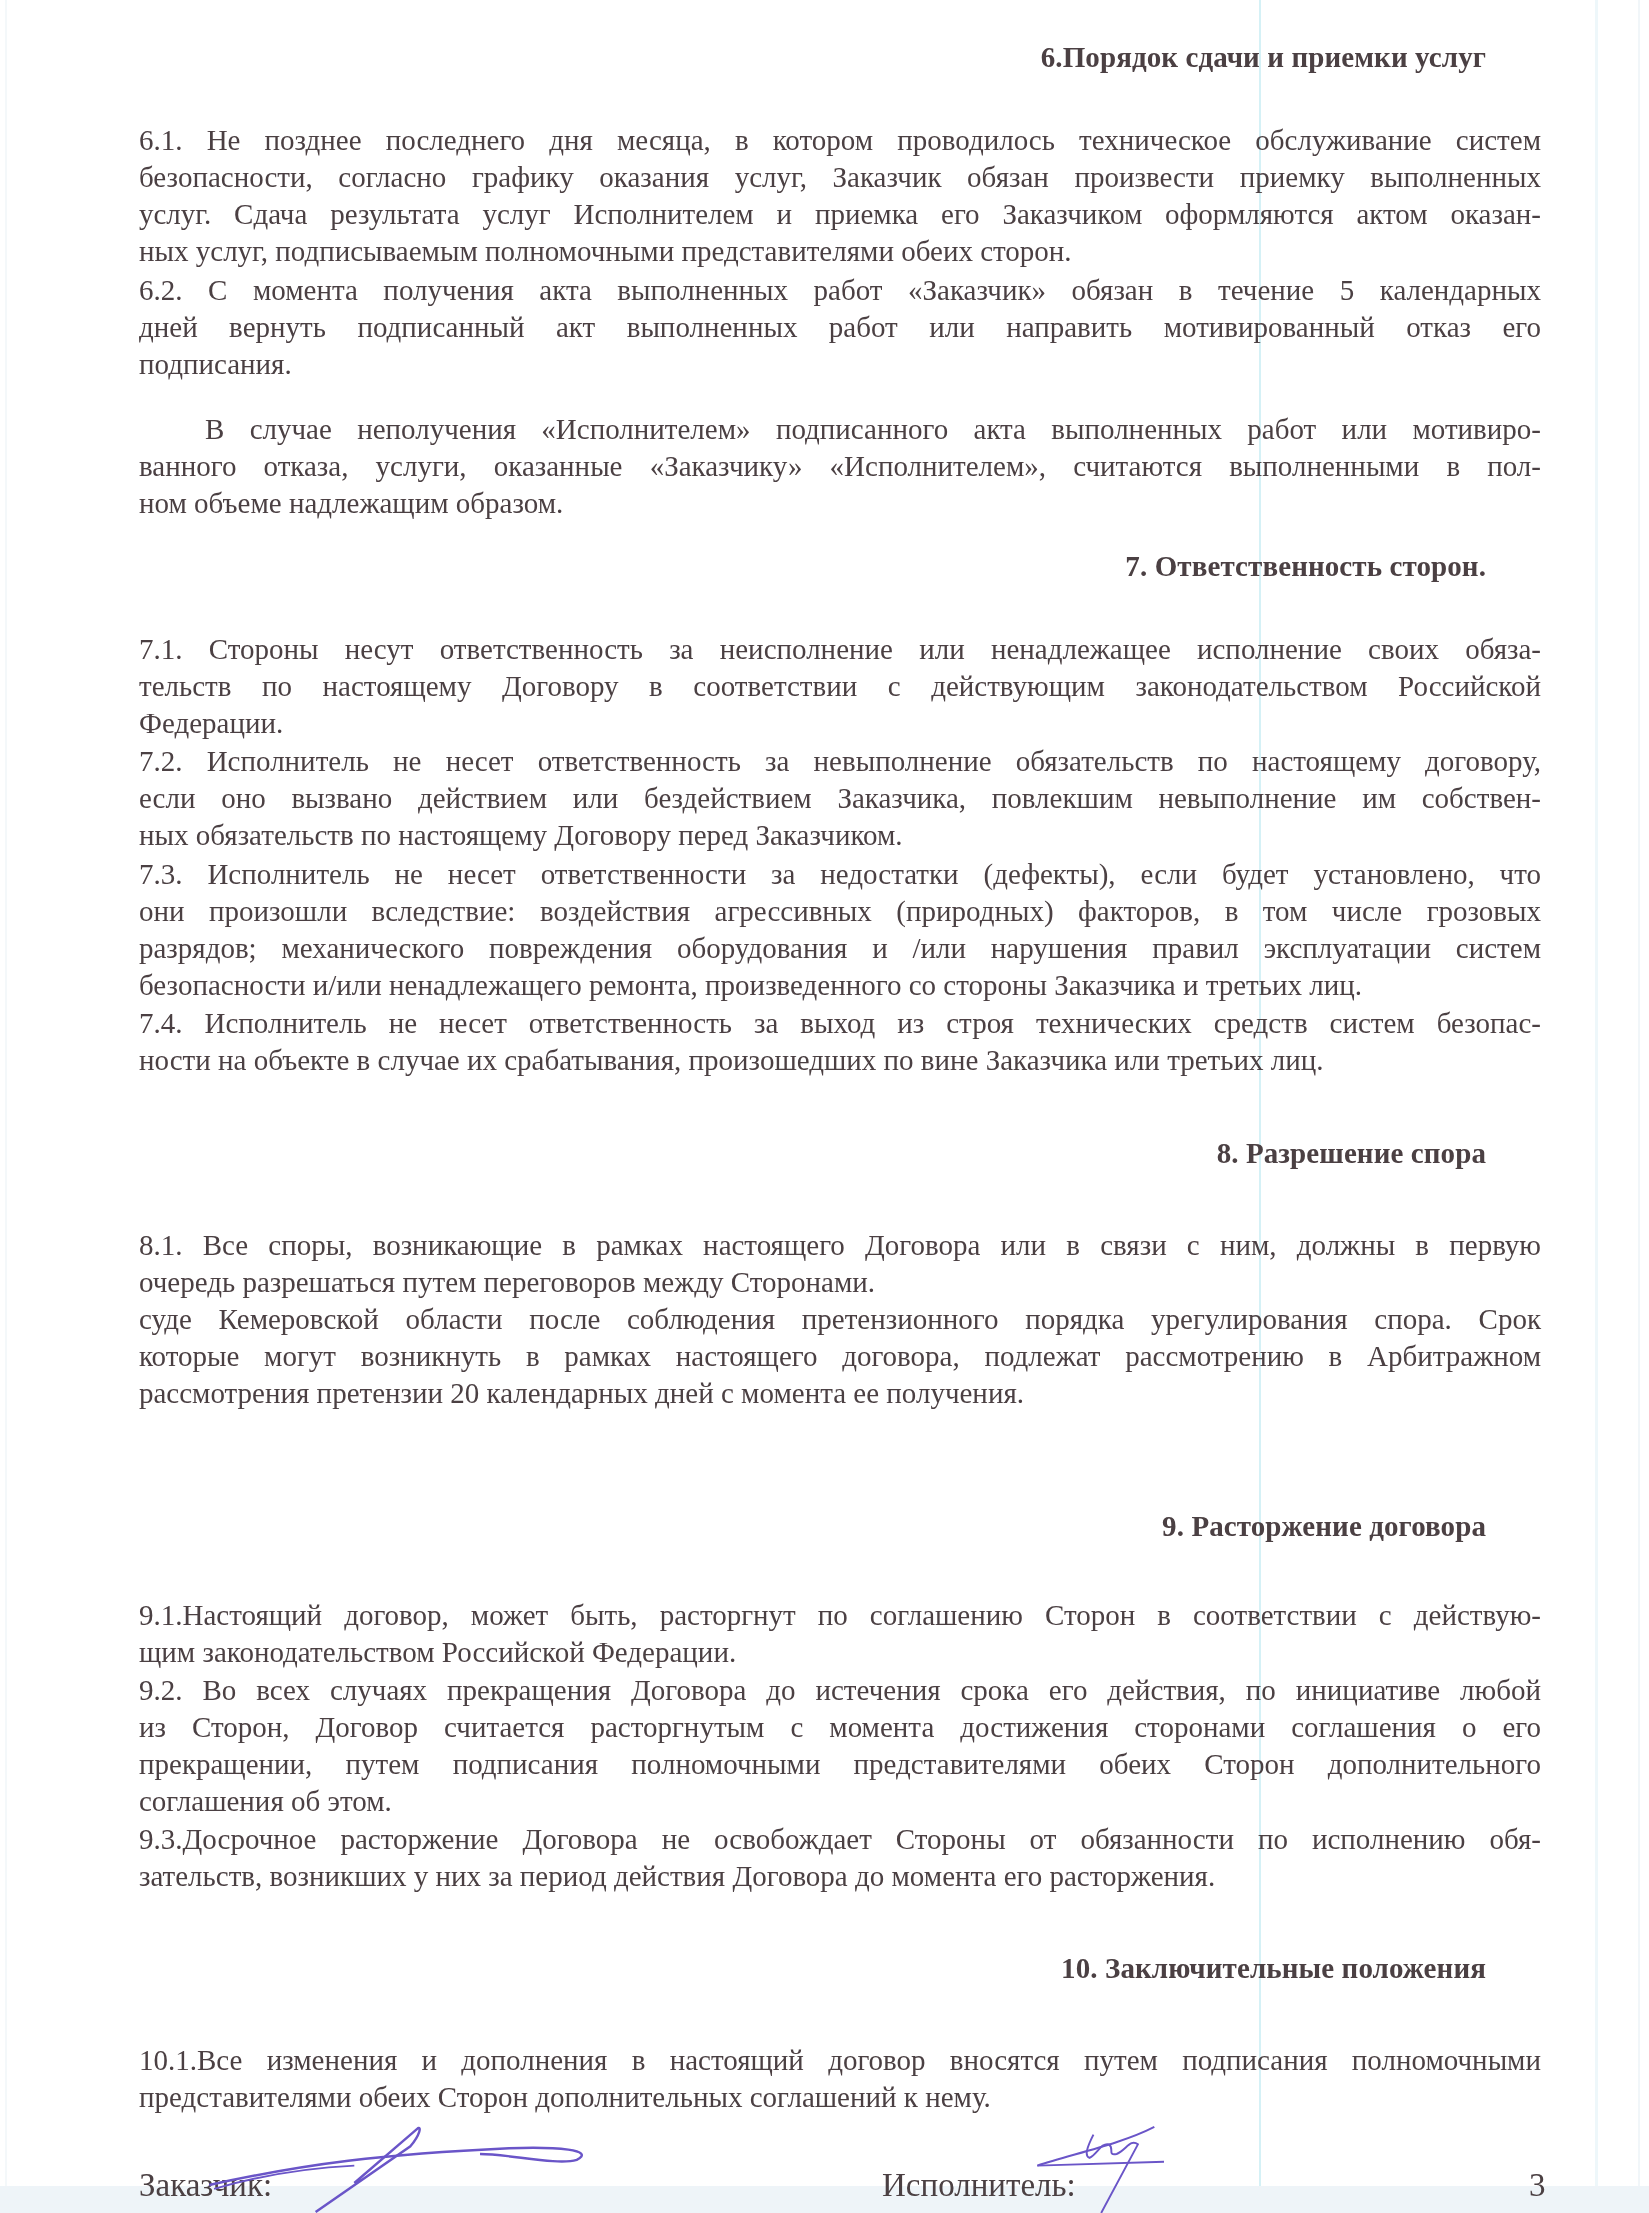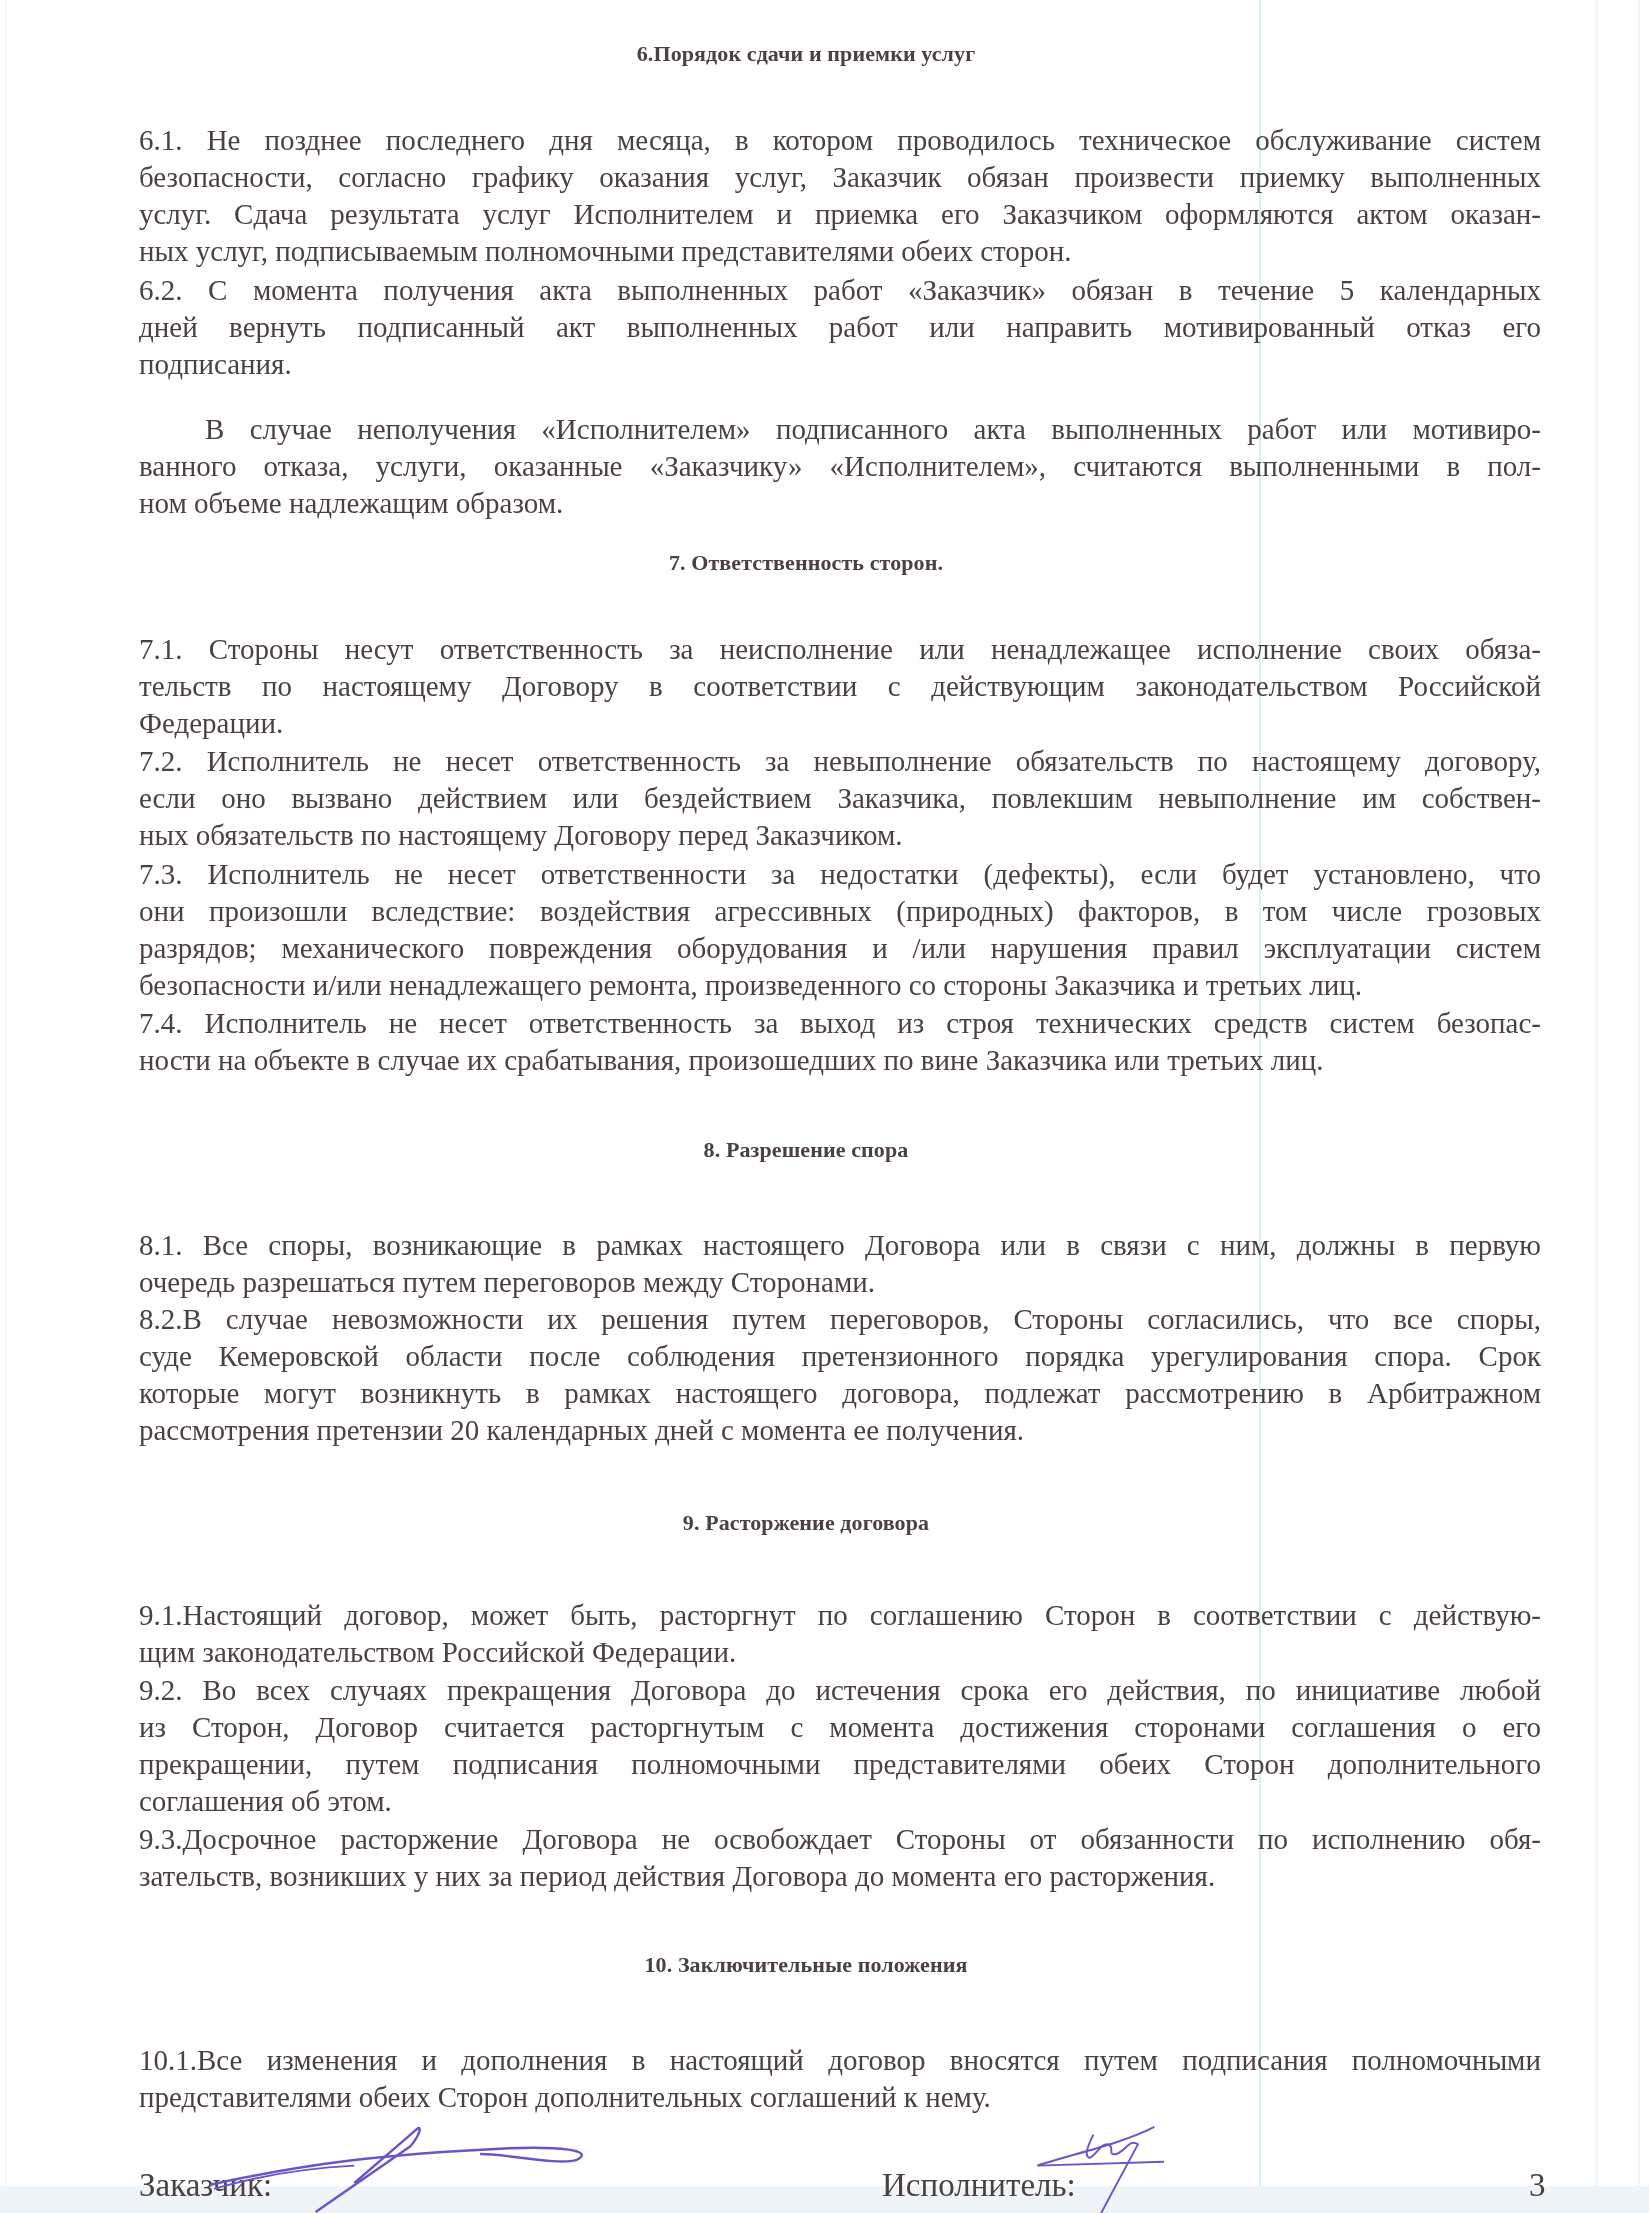--- a/index.html
+++ b/index.html
@@ -11,22 +11,22 @@
   }
   .scan-line { position: absolute; top: 0; bottom: 0; width: 1.9px; }
   .scan-line.cyan { left: 1259px; background: #d5f1f6; }
   .scan-line.edge1 { left: 1595px; background: #eef7fa; width: 2.9px; }
   .scan-line.edge2 { left: 1638px; background: #f1f6f9; width: 1.9px; }
   .scan-line.edge0 { left: 4.9px; background: #f4f8fa; width: 1.9px; }
   .bottom-strip { position: absolute; left: 0; right: 0; top: 2186px; height: 27px; background: #eef4f8; }
 
   .page { position: absolute; left: 139px; top: 0; width: 1402px; }
   .heading {
-    position: absolute; left: 0; width: 1334px; text-align: center;
-    font-weight: bold; font-size: 22px; letter-spacing: 0.1px;
+    position: absolute; left: 13px; width: 1334px; text-align: right;
+    font-weight: bold; font-size: 29px; letter-spacing: 0.1px;
   }
   .para {
     position: absolute; left: 0; width: 1402px;
     font-size: 29px; line-height: 37px; text-align: justify;
     text-align-last: left;
   }
   .para .line { display: block; white-space: nowrap; text-align: justify; text-align-last: justify; }
   .para .line.last { text-align-last: left; }
   .indent { padding-left: 66px; margin-top: 24px; }
 
@@ -88,21 +88,20 @@
     <span class="line">7.4. Исполнитель не несет ответственность за выход из строя технических средств систем безопас-</span>
     <span class="line last">ности на объекте в случае их срабатывания, произошедших по вине Заказчика или третьих лиц.</span>
   </div>
 
   <div class="heading" style="top:1137px">8. Разрешение спора</div>
   <div class="para" style="top:1227px">
     <span class="line">8.1. Все споры, возникающие в рамках настоящего Договора или в связи с ним, должны в первую</span>
     <span class="line last">очередь разрешаться путем переговоров между Сторонами.</span>
   </div>
   <div class="para" style="top:1301px">
-    <span class="line">8.2.В случае невозможности их решения путем переговоров, Стороны согласились, что все споры,</span>
     <span class="line">суде Кемеровской области  после соблюдения претензионного порядка урегулирования спора. Срок</span>
     <span class="line">которые могут возникнуть в рамках настоящего договора, подлежат рассмотрению в  Арбитражном</span>
     <span class="line last">рассмотрения претензии 20 календарных дней с момента ее получения.</span>
   </div>
 
   <div class="heading" style="top:1510px">9. Расторжение договора</div>
   <div class="para" style="top:1597px">
     <span class="line">9.1.Настоящий договор, может быть, расторгнут по соглашению Сторон в соответствии с действую-</span>
     <span class="line last">щим законодательством Российской Федерации.</span>
   </div>

